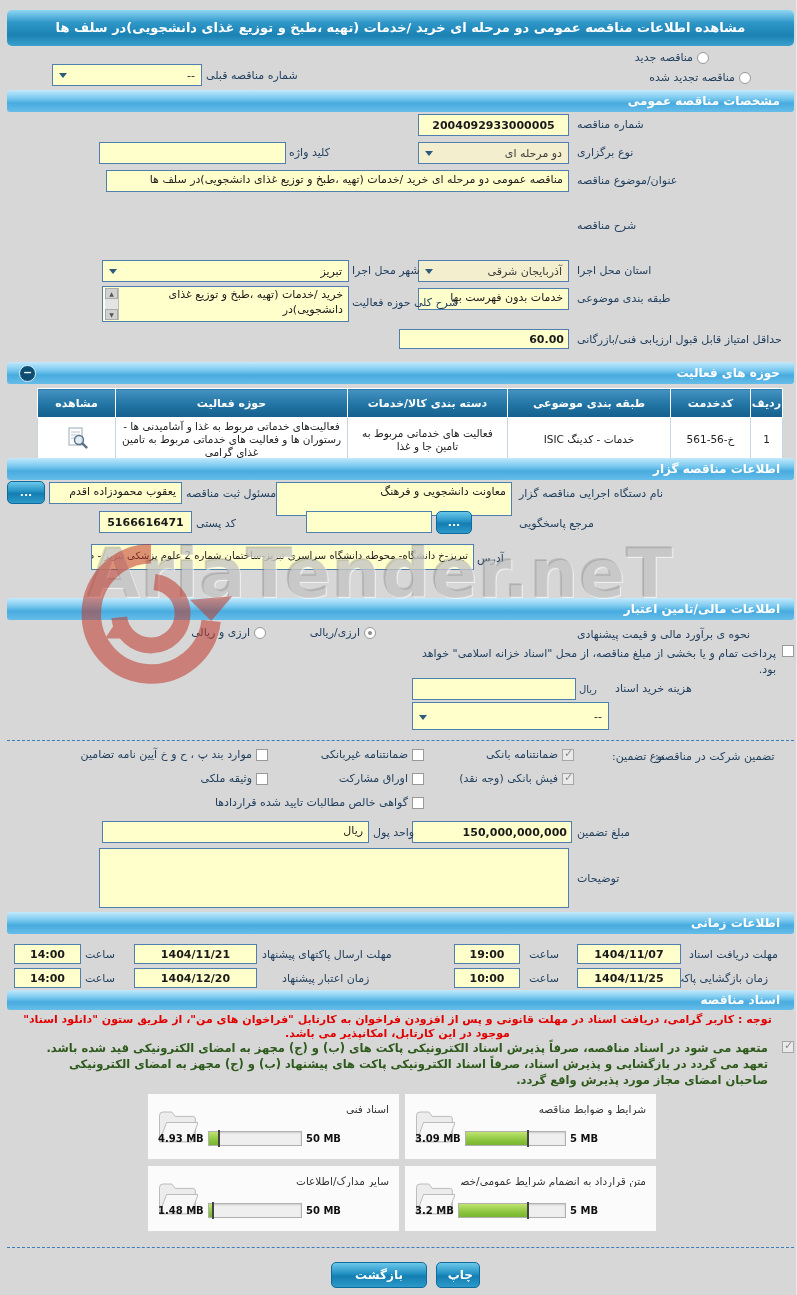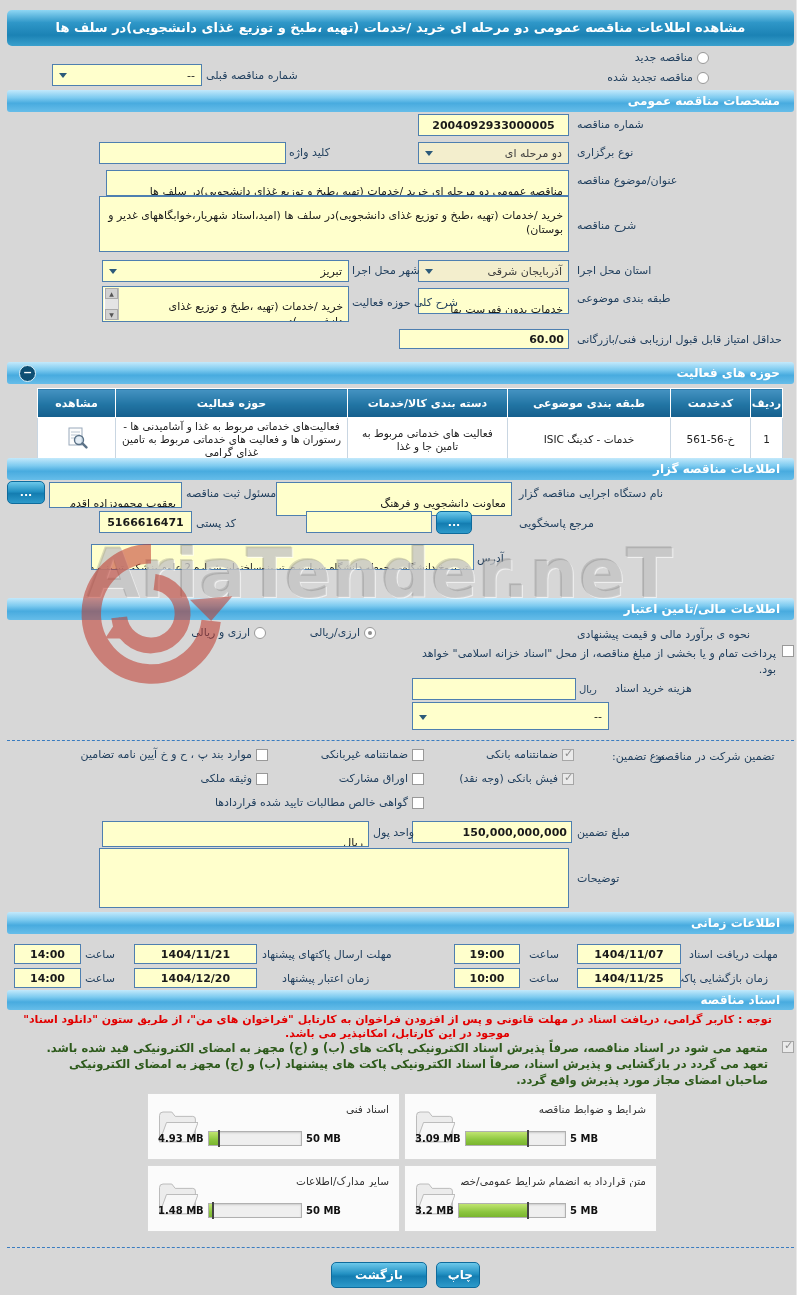--- a/index.html
+++ b/index.html
@@ -18,21 +18,21 @@
   .lbl{position:absolute;font-size:11px;color:#1e3d5c;white-space:nowrap;}
   .yin{position:absolute;background:#ffffcc;border:1px solid #4e7fb0;box-sizing:border-box;height:22px;
        font-family:inherit;font-size:11px;color:#1a1a1a;padding:0 4px;direction:rtl;outline:none;}
   .center{text-align:center;font-weight:bold;}
   .rgt{text-align:right;}
   .bold{font-weight:bold;}
   .ysel{position:absolute;background:#ffffcc;border:1px solid #4e7fb0;box-sizing:border-box;height:22px;font-size:11px;color:#1a1a1a;}
   .ysel .selval{position:absolute;right:6px;top:50%;transform:translateY(-50%);white-space:nowrap;}
   .ysel .arr{position:absolute;left:6px;top:8px;width:0;height:0;border-left:4px solid transparent;border-right:4px solid transparent;border-top:5px solid #2c5a7a;}
   .ysel.dis{background:#f3eecd;color:#3c3c3c;}
-  .ybox{position:absolute;background:#ffffcc;border:1px solid #4e7fb0;box-sizing:border-box;font-size:11px;color:#1a1a1a;padding:12px 5px;direction:rtl;overflow:hidden;}
+  .ybox{position:absolute;background:#ffffcc;border:1px solid #4e7fb0;box-sizing:border-box;font-size:11px;color:#1a1a1a;padding:0 5px;direction:rtl;overflow:hidden;}
   .sbar{position:absolute;left:1px;top:1px;bottom:1px;width:13px;background:#e4e4e4;border-left:1px solid #fff;border-right:1px solid #bbb;}
   .sbar .a{position:absolute;left:0;width:13px;height:11px;background:#d2d2d2;border:1px solid #aaa;box-sizing:border-box;
        font-size:6px;line-height:9px;text-align:center;color:#555;cursor:pointer;}
   .sbar .up{top:0;} .sbar .dn{bottom:0;}
   
   .cb{display:inline-block;width:12px;height:12px;border:1px solid #999;background:#fff;box-sizing:border-box;position:relative;flex:0 0 auto;}
   .cb.checked{background:#eaeaea;border-color:#a6a6a6;}
   .cb.checked::after{content:"✓";position:absolute;top:-3px;left:1px;font-size:11px;color:#8d8d8d;font-weight:bold;}
   .rb{display:inline-block;width:12px;height:12px;border:1px solid #999;border-radius:50%;background:#fff;box-sizing:border-box;position:relative;flex:0 0 auto;}
   .rb.sel::after{content:"";position:absolute;left:3px;top:3px;width:4px;height:4px;border-radius:50%;background:#8d8d8d;}
@@ -73,21 +73,21 @@
 <body>
 
 <div id="root">
 
   <div class="bar-main">مشاهده اطلاعات مناقصه عمومی دو مرحله ای خرید /خدمات (تهیه ،طبخ و توزیع غذای دانشجویی)در سلف ها</div>
 
   <div class="opt" style="left:0;top:51px;width:710px;justify-content:flex-start;">
     <span class="rb"></span>
     <span>مناقصه جدید</span>
   </div>
-  <div class="opt" style="left:0;top:71px;width:710px;justify-content:flex-start;">
+  <div class="opt" style="left:0;top:71px;width:710px;justify-content:flex-start;padding-left:42px;">
     <span class="rb"></span>
     <span>مناقصه تجدید شده</span>
   </div>
   <div class="lbl" style="left:207px;top:69px;">شماره مناقصه قبلی</div>
   <div class="ysel" style="left:53px;top:64px;width:150px;">
     <span class="arr"></span>
     <span class="selval">--</span>
   </div>
 
   <div class="bar" style="top:90px;"><span class="t">مشخصات مناقصه عمومی</span></div>
@@ -100,21 +100,20 @@
     <span class="arr"></span>
     <span class="selval">دو مرحله ای</span>
   </div>
   <div class="lbl" style="left:290px;top:146px;">کلید واژه</div>
   <input class="yin" style="left: 100px; top: 142px; width: 187px;" readonly="" value="">
 
   <div class="lbl" style="left:578px;top:174px;">عنوان/موضوع مناقصه</div>
   <div class="ybox" style="left:107px;top:170px;width:463px;height:22px;line-height:17px;white-space:nowrap;">مناقصه عمومی دو مرحله ای خرید /خدمات (تهیه ،طبخ و توزیع غذای دانشجویی)در سلف ها</div>
 
   <div class="lbl" style="left:578px;top:219px;">شرح مناقصه</div>
-  <div class="ybox" style="left:100px;top:196px;width:470px;height:56px;line-height:14px;">خرید /خدمات (تهیه ،طبخ و توزیع غذای دانشجویی)در سلف ها (امید،استاد شهریار،خوابگاههای غدیر و بوستان)</div>
 
   <div class="lbl" style="left:578px;top:264px;">استان محل اجرا</div>
   <div class="ysel dis" style="left:419px;top:260px;width:151px;">
     <span class="arr"></span>
     <span class="selval">آذربایجان شرقی</span>
   </div>
   <div class="lbl" style="left:353px;top:264px;">شهر محل اجرا</div>
   <div class="ysel" style="left:103px;top:260px;width:247px;">
     <span class="arr"></span>
     <span class="selval">تبریز</span>

